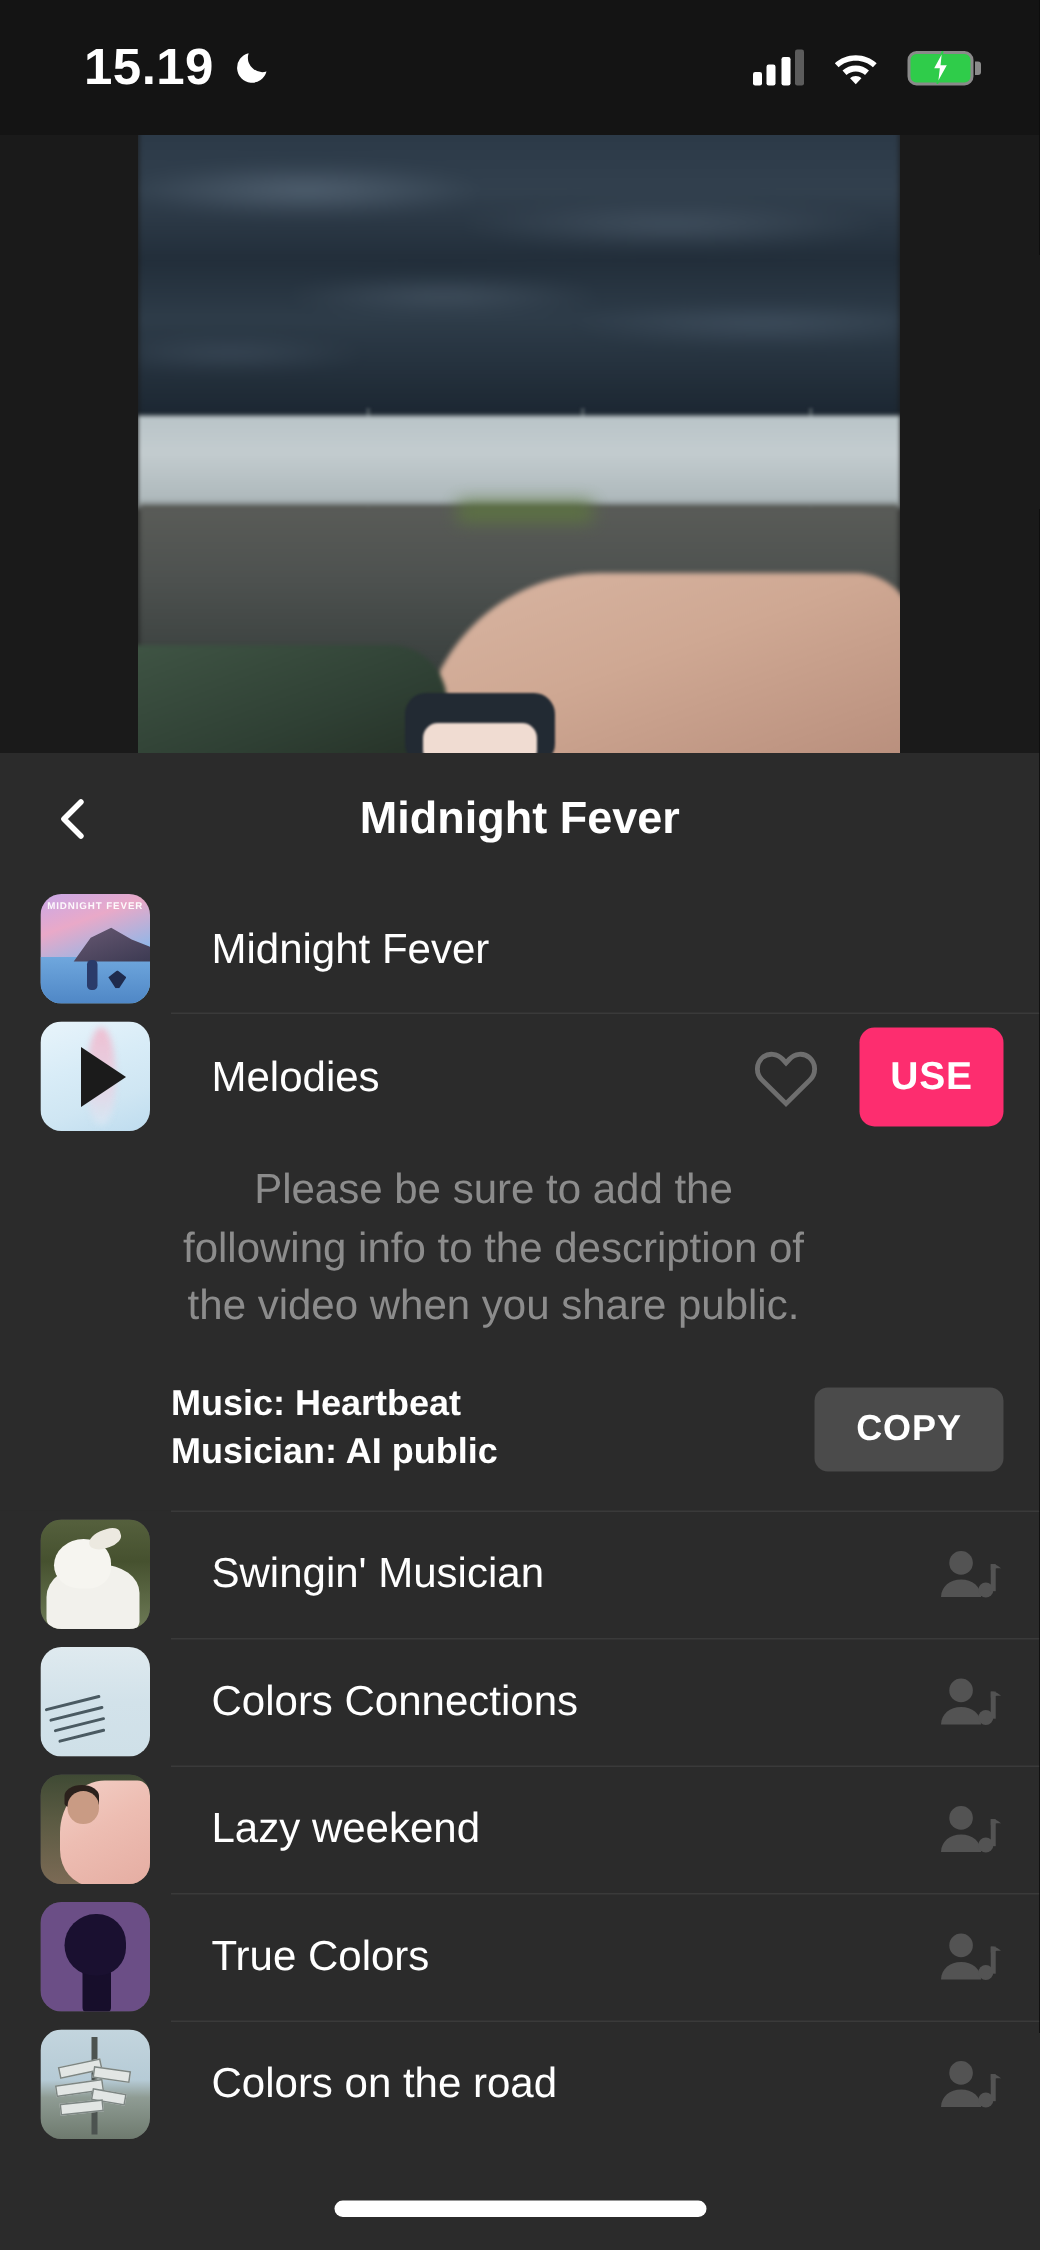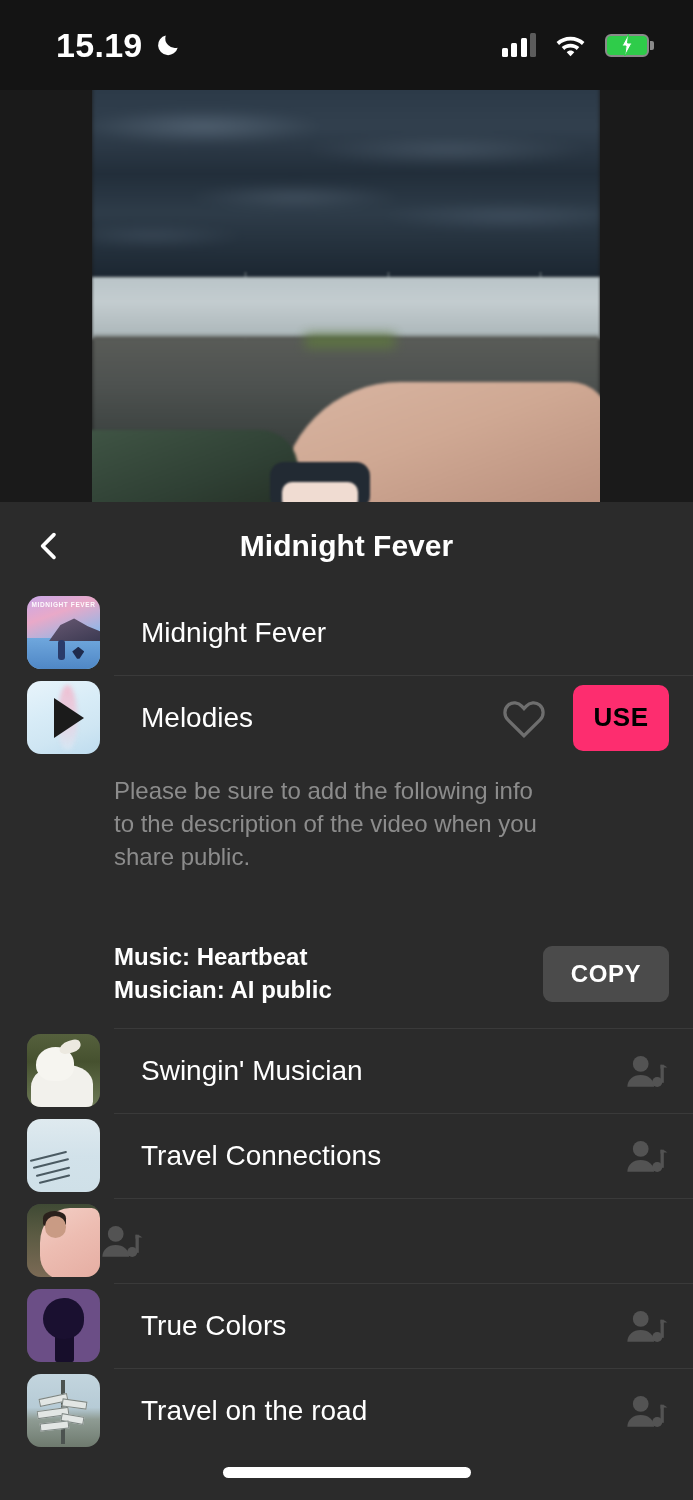--- a/index.html
+++ b/index.html
@@ -144,39 +144,39 @@
     background:#444;
   }
   .row-title {
     flex:1 1 auto; color:#fff; font-size:28px; font-weight:400;
     margin-left:41px; white-space:nowrap; overflow:hidden; text-overflow:ellipsis;
   }
   .artist-icon { flex:0 0 auto; width:44px; height:40px; opacity:.85; }
   .heart-icon { flex:0 0 auto; width:46px; height:42px; margin-right:26px; }
   .use-btn {
     flex:0 0 auto; width:96px; height:66px; border-radius:10px;
-    background:#fd2d6f; color:#000000; font-size:26px; font-weight:700;
+    background:#fd2d6f; color:#ffffff; font-size:26px; font-weight:700;
     display:flex; align-items:center; justify-content:center;
     letter-spacing:.5px; border:none;
   }
 
   
   .info-panel {
     position:relative;
     padding:14px 24px 22px 114px;
     background:#2b2b2b;
   }
   .info-note {
-    color:#8c8c8c; font-size:24px; line-height:1.38; width:430px;
+    color:#8c8c8c; font-size:28px; line-height:1.38; width:430px;text-align:center;
   }
   .info-bottom {
     display:flex; align-items:flex-end; justify-content:space-between;
     margin-top:30px;
   }
-  .credits { color:#fff; font-size:24px; font-weight:700; line-height:1.35;margin-top:38px; }
+  .credits { color:#fff; font-size:24px; font-weight:700; line-height:1.35; }
   .copy-btn {
     width:126px; height:56px; border-radius:9px;
     background:#4b4b4b; color:#fff; font-size:24px; font-weight:700;
     display:flex; align-items:center; justify-content:center;
     letter-spacing:.6px; border:none; margin-bottom:4px;
   }
 
   
   .home-indicator {
     position:absolute; left:50%; transform:translateX(-50%);
@@ -427,40 +427,41 @@
 
     <div class="row">
       <div class="thumb">
         <div class="art-jets">
           <i style="left:4%;  top:56%; width:52%; transform:rotate(-14deg);"></i>
           <i style="left:8%;  top:66%; width:50%; transform:rotate(-14deg);"></i>
           <i style="left:12%; top:76%; width:48%; transform:rotate(-14deg);"></i>
           <i style="left:16%; top:86%; width:44%; transform:rotate(-14deg);"></i>
         </div>
       </div>
-      <div class="row-title">Travel Connections</div>
+      <div class="row-title">Colors Connections</div>
       <span class="artist-icon">
         <svg viewBox="0 0 28 24" width="44" height="40">
           <circle cx="10" cy="7.5" r="5" fill="#5a5a5a"></circle>
           <path d="M1.5 22c0-4.5 3.8-7.5 8.5-7.5s8.5 3 8.5 7.5z" fill="#5a5a5a"></path>
           <circle cx="20.5" cy="19" r="3.2" fill="#5a5a5a"></circle>
           <rect x="22.6" y="8" width="2.1" height="11.5" fill="#5a5a5a"></rect>
           <path d="M22.6 8c1.9 0 3.4.8 4.4 1.9-1-.2-3-.1-4.4.7z" fill="#5a5a5a"></path>
         </svg>
       </span>
     </div>
 
     <div class="row">
       <div class="thumb">
         <div class="art-saree">
             <div class="s-veil"></div>
             <div class="s-hair"></div>
             <div class="s-face"></div>
           </div>
       </div>
+      <div class="row-title">Lazy weekend</div>
       <span class="artist-icon">
         <svg viewBox="0 0 28 24" width="44" height="40">
           <circle cx="10" cy="7.5" r="5" fill="#5a5a5a"></circle>
           <path d="M1.5 22c0-4.5 3.8-7.5 8.5-7.5s8.5 3 8.5 7.5z" fill="#5a5a5a"></path>
           <circle cx="20.5" cy="19" r="3.2" fill="#5a5a5a"></circle>
           <rect x="22.6" y="8" width="2.1" height="11.5" fill="#5a5a5a"></rect>
           <path d="M22.6 8c1.9 0 3.4.8 4.4 1.9-1-.2-3-.1-4.4.7z" fill="#5a5a5a"></path>
         </svg>
       </span>
     </div>
@@ -488,21 +489,21 @@
       <div class="thumb">
         <div class="art-travel">
           <div class="tr-pole"></div>
           <div class="tr-sign" style="left:16%; top:30%; width:40%; transform:rotate(-12deg);"></div>
           <div class="tr-sign" style="left:48%; top:36%; width:34%; transform:rotate(8deg);"></div>
           <div class="tr-sign" style="left:14%; top:48%; width:44%; transform:rotate(-8deg);"></div>
           <div class="tr-sign" style="left:46%; top:56%; width:32%; transform:rotate(10deg);"></div>
           <div class="tr-sign" style="left:18%; top:66%; width:40%; transform:rotate(-6deg);"></div>
         </div>
       </div>
-      <div class="row-title">Travel on the road</div>
+      <div class="row-title">Colors on the road</div>
       <span class="artist-icon">
         <svg viewBox="0 0 28 24" width="44" height="40">
           <circle cx="10" cy="7.5" r="5" fill="#5a5a5a"></circle>
           <path d="M1.5 22c0-4.5 3.8-7.5 8.5-7.5s8.5 3 8.5 7.5z" fill="#5a5a5a"></path>
           <circle cx="20.5" cy="19" r="3.2" fill="#5a5a5a"></circle>
           <rect x="22.6" y="8" width="2.1" height="11.5" fill="#5a5a5a"></rect>
           <path d="M22.6 8c1.9 0 3.4.8 4.4 1.9-1-.2-3-.1-4.4.7z" fill="#5a5a5a"></path>
         </svg>
       </span>
     </div>

